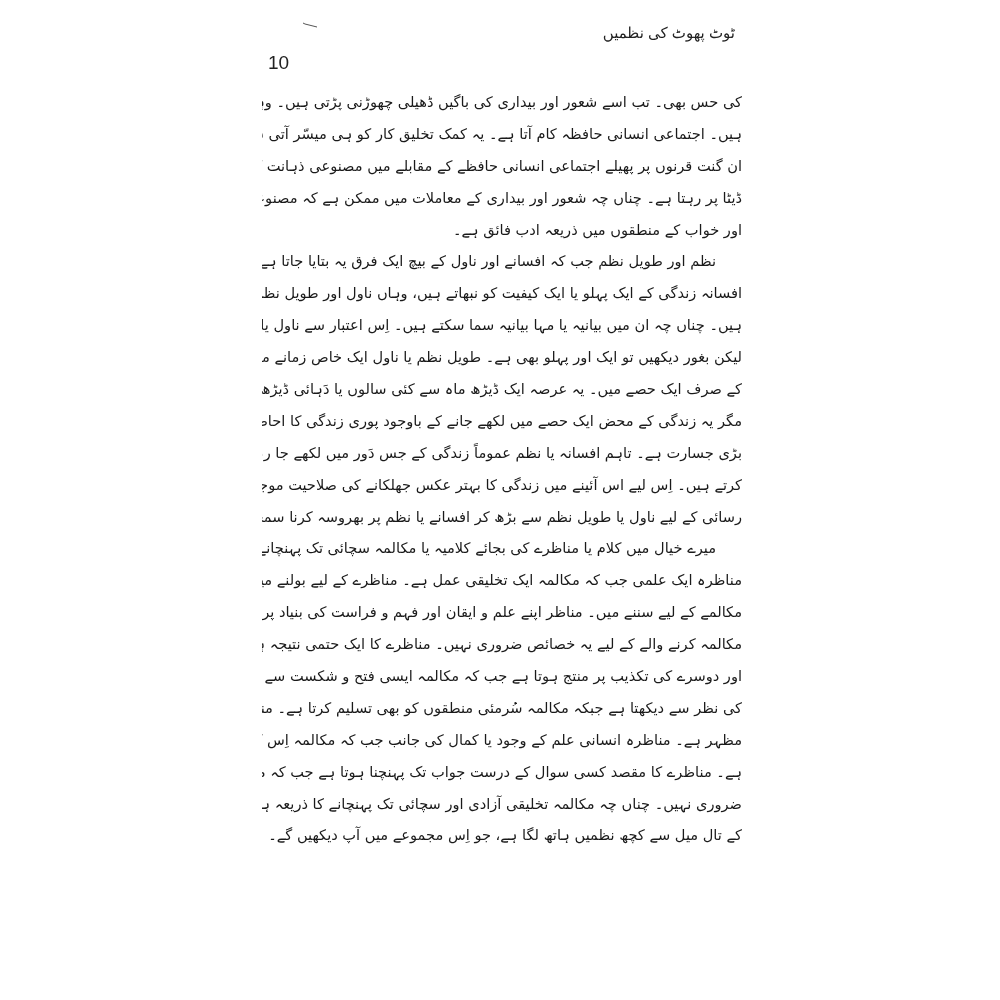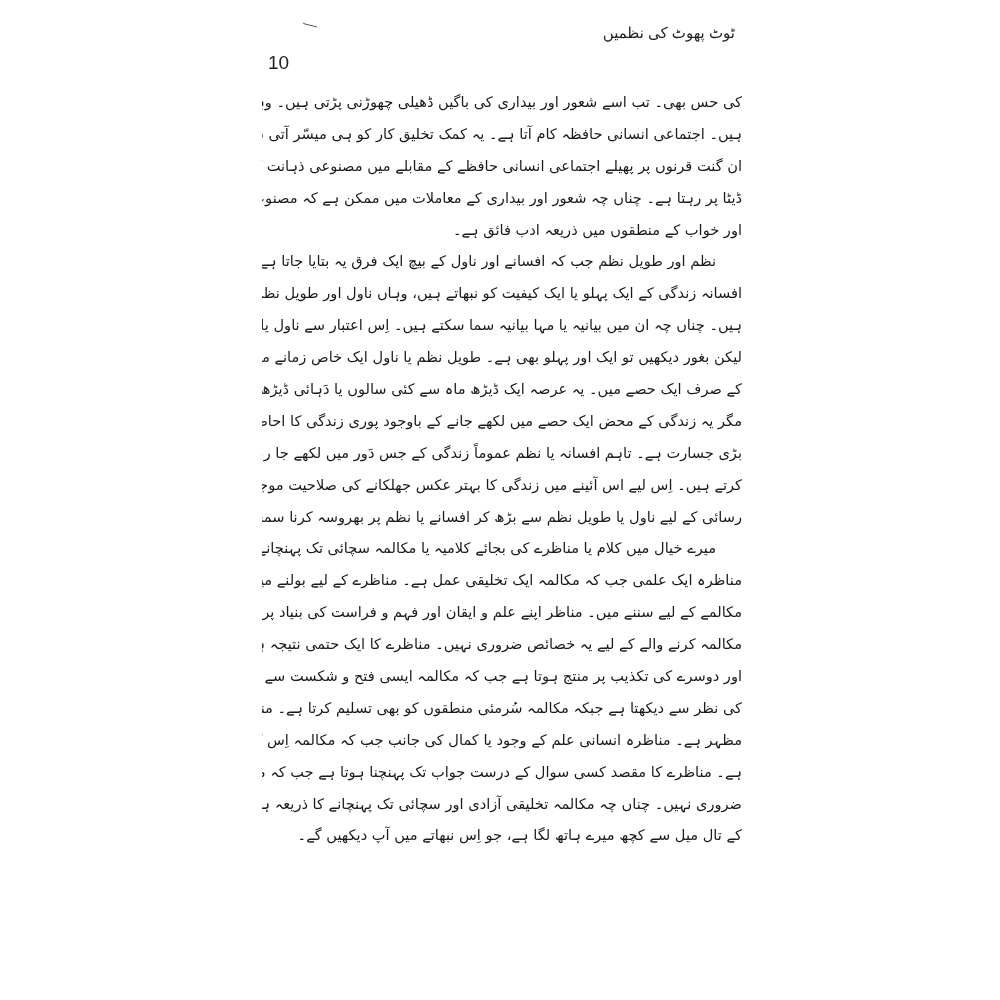--- a/index.html
+++ b/index.html
@@ -40,15 +40,15 @@
       <div class="line last">رسائی کے لیے ناول یا طویل نظم سے بڑھ کر افسانے یا نظم پر بھروسہ کرنا سمجھ میں آتا ہے۔</div>
       <div class="line indent last">میرے خیال میں کلام یا مناظرے کی بجائے کلامیہ یا مکالمہ سچائی تک پہنچانے کے بہتر اہل ہیں۔</div>
       <div class="line">مناظرہ ایک علمی جب کہ مکالمہ ایک تخلیقی عمل ہے۔ مناظرے کے لیے بولنے میں مہارت چاہیے جب کہ</div>
       <div class="line">مکالمے کے لیے سننے میں۔ مناظر اپنے علم و ایقان اور فہم و فراست کی بنیاد پر میدان میں اُترتا ہے جب کہ</div>
       <div class="line">مکالمہ کرنے والے کے لیے یہ خصائص ضروری نہیں۔ مناظرے کا ایک حتمی نتیجہ ہوتا ہے جو ایک کی تصدیق</div>
       <div class="line">اور دوسرے کی تکذیب پر منتج ہوتا ہے جب کہ مکالمہ ایسی فتح و شکست سے آزاد ہے۔ مناظرہ دُنیا کو سیاہ و سفید</div>
       <div class="line">کی نظر سے دیکھتا ہے جبکہ مکالمہ سُرمئی منطقوں کو بھی تسلیم کرتا ہے۔ مناظرہ اعتماد کا جب کہ مکالمہ انکسار کا</div>
       <div class="line">مظہر ہے۔ مناظرہ انسانی علم کے وجود یا کمال کی جانب جب کہ مکالمہ اِس کے عدم یا نقص کی جانب اشارہ کرتا</div>
       <div class="line">ہے۔ مناظرے کا مقصد کسی سوال کے درست جواب تک پہنچنا ہوتا ہے جب کہ مکالمے کا جواب سے تعلق</div>
       <div class="line">ضروری نہیں۔ چناں چہ مکالمہ تخلیقی آزادی اور سچائی تک پہنچانے کا ذریعہ ہو سکتا ہے۔ آزاد نظم اور مکالمے</div>
-      <div class="line last">کے تال میل سے کچھ میرے ہاتھ لگا ہے، جو اِس نبھاتے میں آپ دیکھیں گے۔</div>
+      <div class="line last">کے تال میل سے کچھ نظمیں ہاتھ لگا ہے، جو اِس مجموعے میں آپ دیکھیں گے۔</div>
     </div>
 </div>
 
 </body></html>

